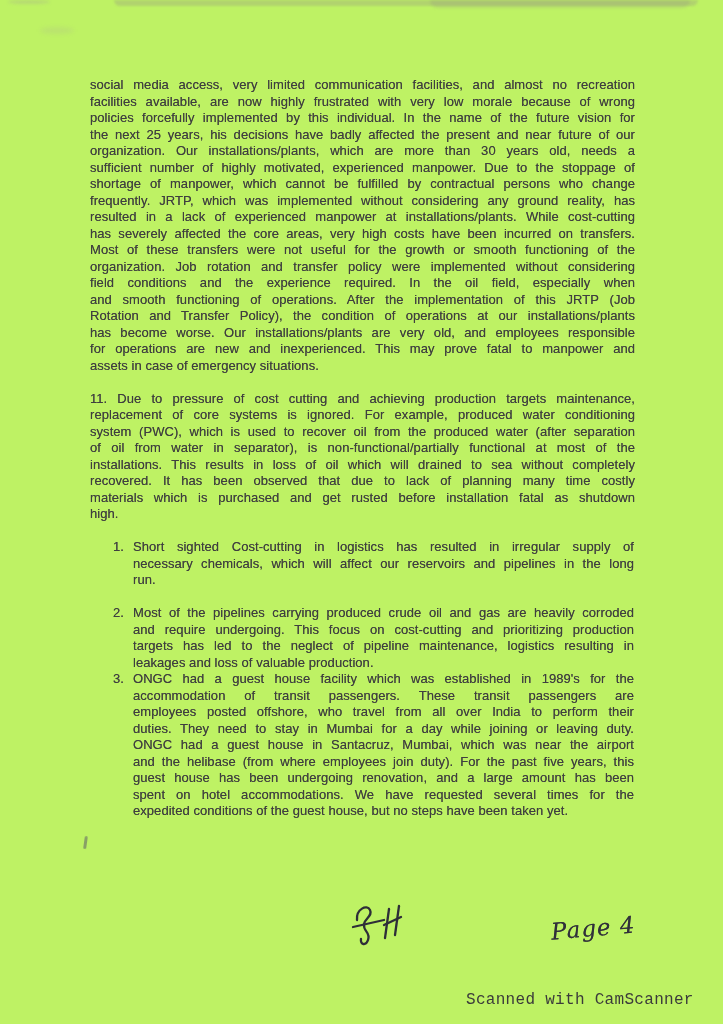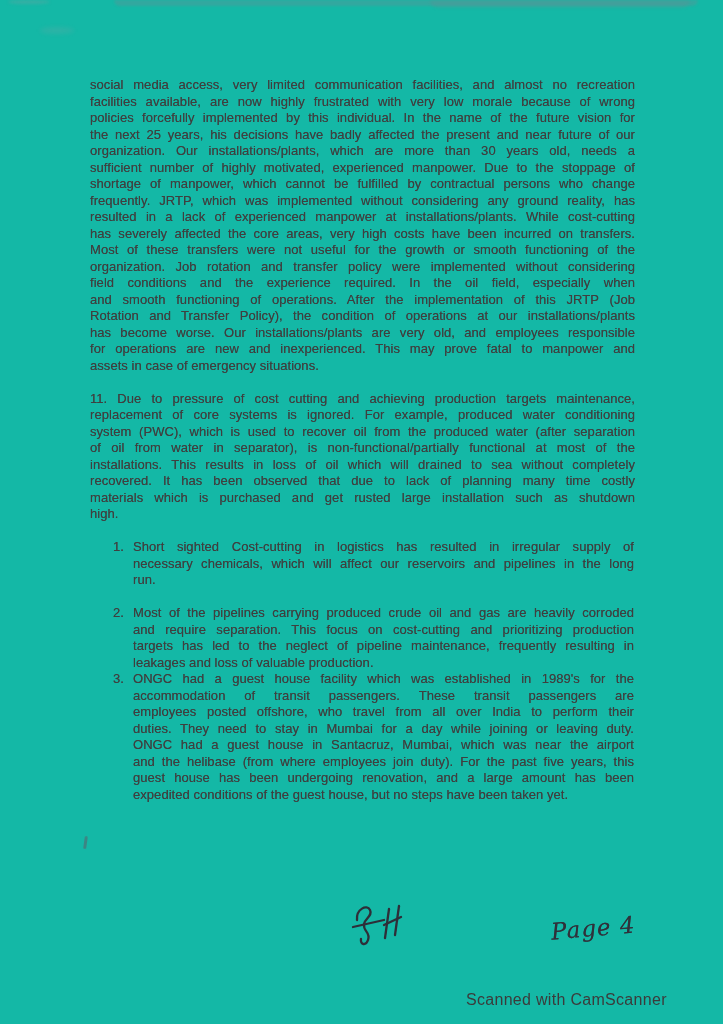--- a/index.html
+++ b/index.html
@@ -1,20 +1,20 @@
 <!DOCTYPE html>
 <html><head>
 <meta charset="utf-8">
 <style>
   html, body { margin: 0; padding: 0; background: #ffffff; }
   .canvas {
     position: relative;
     width: 723px;
     height: 1024px;
-    background: #14b8a6;
+    background: #bef264;
     overflow: hidden;
     font-family: "Liberation Sans", sans-serif;
     color: #3f3f3f;
   }
   
   .scan-edge {
     position: absolute; left: 114px; top: 0; width: 584px; height: 6px;
     background: rgba(138,122,140,0.26);
     border-radius: 0 0 9px 9px;
     filter: blur(1.3px);
@@ -71,20 +71,21 @@
     color: #30303a;
     transform: rotate(-5deg);
     letter-spacing: 1px;
     text-shadow: 0 0 0.4px rgba(48,48,58,0.7);
   }
   .camscanner {
     position: absolute; left: 466px; top: 991px;
     font-size: 16px;
     color: #3b3b3b;
     letter-spacing: 0.3px;
+    font-family: Liberation Mono, monospace;
   }
 </style>
 </head>
 <body>
 
 <div class="canvas">
 
   <div class="scan-edge"></div>
   <div class="scan-edge-2"></div>
   <div class="smudge-a"></div>
@@ -113,53 +114,54 @@
         <div class="line last">assets in case of emergency situations.</div>
       </div>
 
     <div class="block para">
         <div class="line">11. Due to pressure of cost cutting and achieving production targets maintenance,</div>
         <div class="line">replacement of core systems is ignored. For example, produced water conditioning</div>
         <div class="line">system (PWC), which is used to recover oil from the produced water (after separation</div>
         <div class="line">of oil from water in separator), is non-functional/partially functional at most of the</div>
         <div class="line">installations. This results in loss of oil which will drained to sea without completely</div>
         <div class="line">recovered. It has been observed that due to lack of planning many time costly</div>
-        <div class="line">materials which is purchased and get rusted large installation such as shutdown</div>
+        <div class="line">materials which is purchased and get rusted before installation fatal as shutdown</div>
         <div class="line last">high.</div>
       </div>
 
 
     <div class="list">
       <div class="list-item block">
         <span class="num">1.</span>
         <div class="item-lines">
             <div class="line">Short sighted Cost-cutting in logistics has resulted in irregular supply of</div>
             <div class="line">necessary chemicals, which will affect our reservoirs and pipelines in the long</div>
             <div class="line last">run.</div>
           </div>
       </div>
       <div class="list-item">
         <span class="num">2.</span>
         <div class="item-lines">
             <div class="line">Most of the pipelines carrying produced crude oil and gas are heavily corroded</div>
-            <div class="line">and require separation. This focus on cost-cutting and prioritizing production</div>
-            <div class="line">targets has led to the neglect of pipeline maintenance, frequently resulting in</div>
+            <div class="line">and require undergoing. This focus on cost-cutting and prioritizing production</div>
+            <div class="line">targets has led to the neglect of pipeline maintenance, logistics resulting in</div>
             <div class="line last">leakages and loss of valuable production.</div>
           </div>
       </div>
       <div class="list-item">
         <span class="num">3.</span>
         <div class="item-lines">
             <div class="line">ONGC had a guest house facility which was established in 1989's for the</div>
             <div class="line">accommodation of transit passengers. These transit passengers are</div>
             <div class="line">employees posted offshore, who travel from all over India to perform their</div>
             <div class="line">duties. They need to stay in Mumbai for a day while joining or leaving duty.</div>
             <div class="line">ONGC had a guest house in Santacruz, Mumbai, which was near the airport</div>
             <div class="line">and the helibase (from where employees join duty). For the past five years, this</div>
             <div class="line">guest house has been undergoing renovation, and a large amount has been</div>
+            <div class="line">spent on hotel accommodations. We have requested several times for the</div>
             <div class="line last">expedited conditions of the guest house, but no steps have been taken yet.</div>
           </div>
       </div>
     </div>
   </div>
 
   <svg class="signature" width="62" height="58" viewBox="0 0 62 58">
     <g fill="none" stroke="#2e2e38" stroke-width="2.3" stroke-linecap="round" stroke-linejoin="round">
       <path d="M7,21 C6,10 17,5 20,11 C23,17 15,19 14,25 C13,33 21,33 18,41 C16,47 10,46 11,40"></path>
       <path d="M3,28 L34,21"></path>

